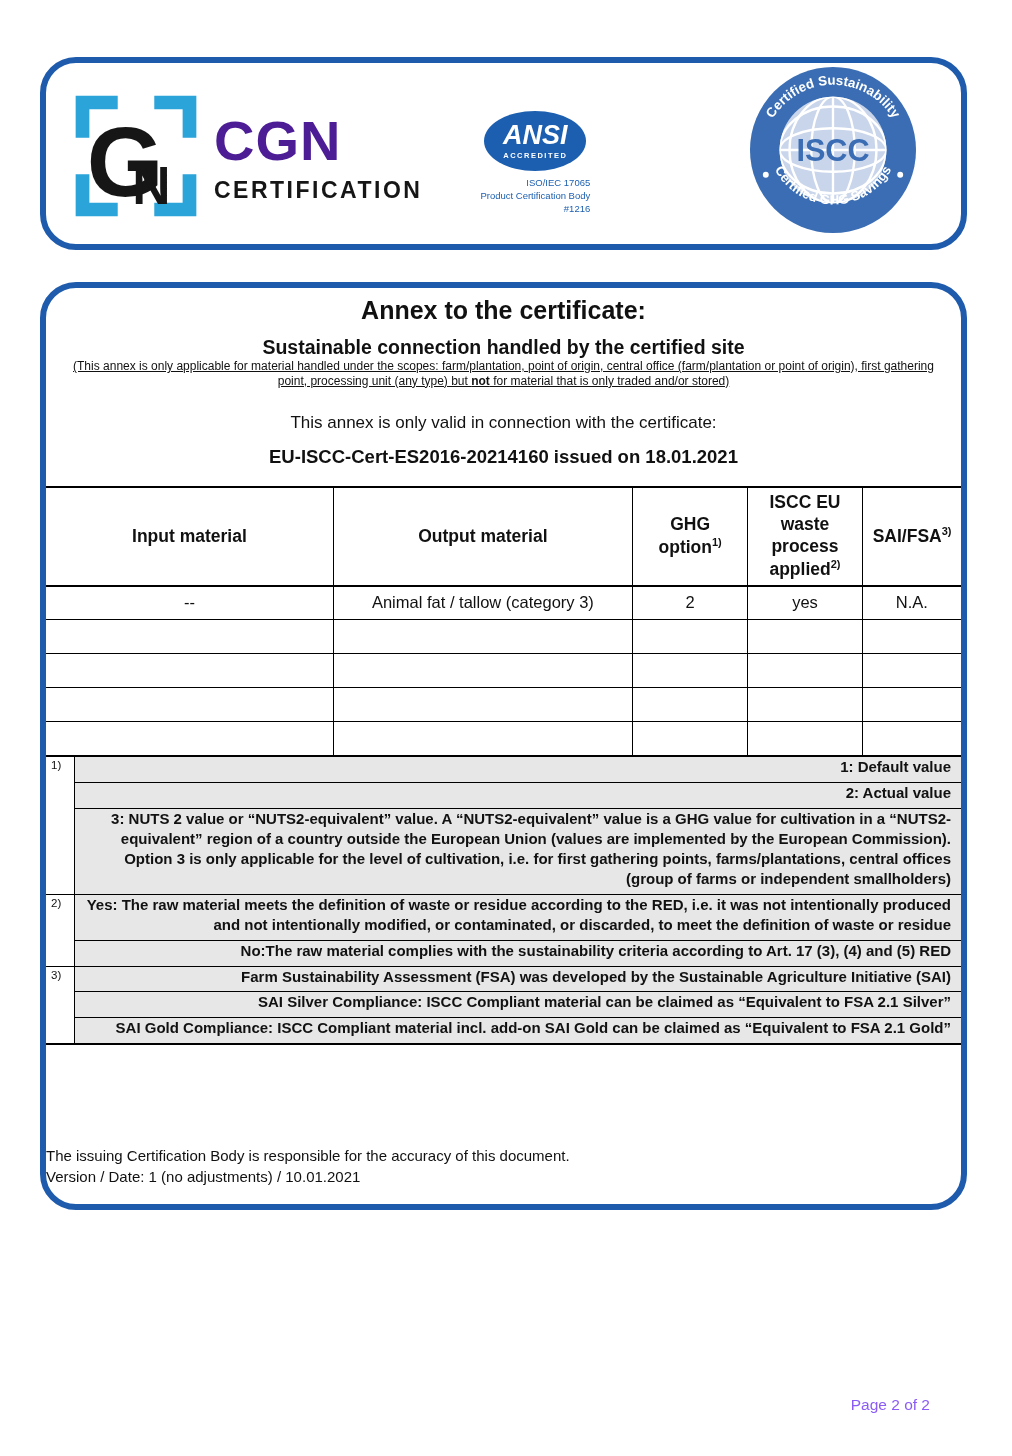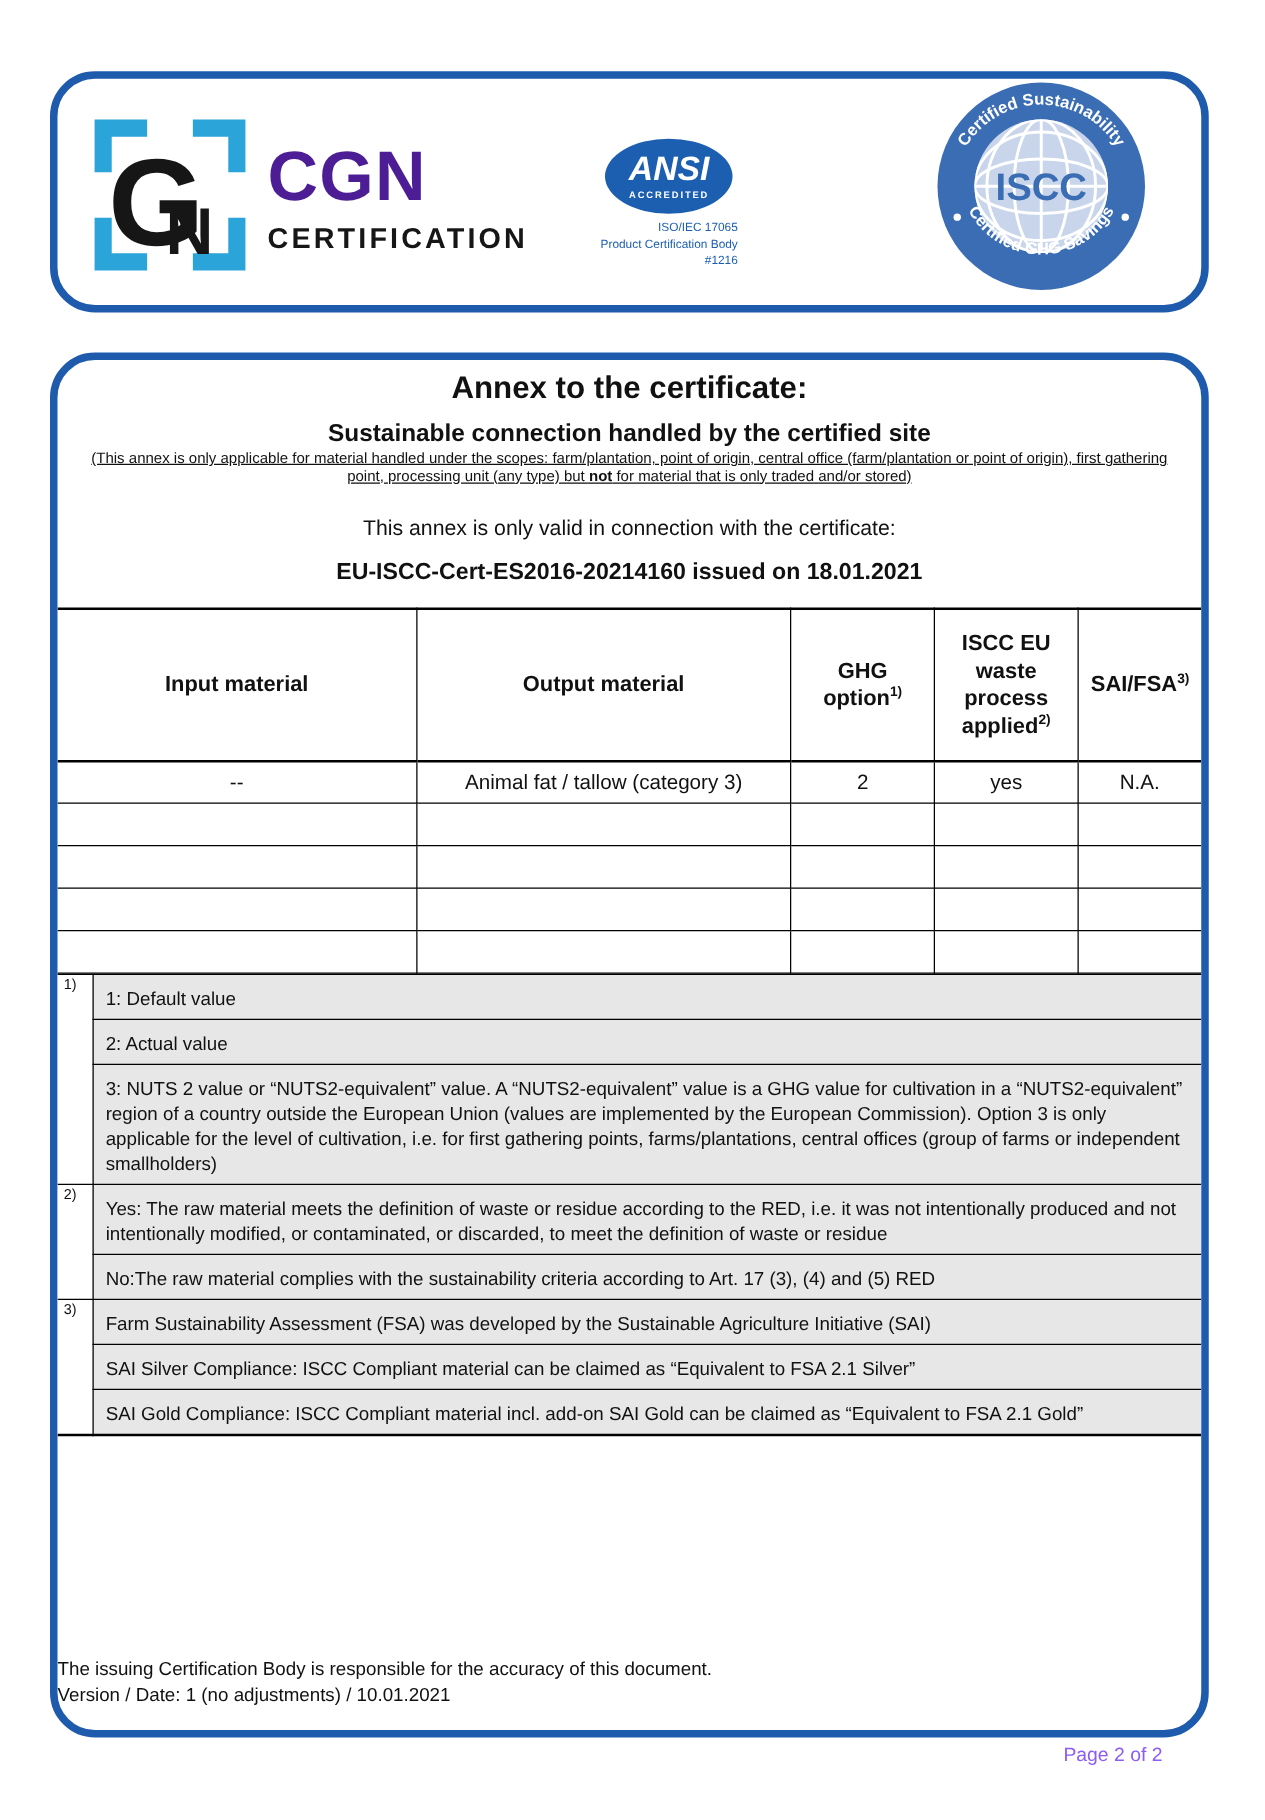--- a/index.html
+++ b/index.html
@@ -3,21 +3,21 @@
 <meta charset="utf-8">
 <style>
   * { margin:0; padding:0; box-sizing:border-box; }
   html,body { background:#ffffff; }
   body { font-family:"Liberation Sans", sans-serif; color:#111; }
   .page { position:relative; width:1012px; height:1456px; background:#fff; overflow:hidden; }
 
   
   .blue-box { position:absolute; left:40px; width:927px; border:6px solid #1e5bad; border-radius:36px; background:#fff; }
   .header-box { top:57px; height:193px; display:flex; align-items:center; padding:0 26px; }
-  .main-box { top:282px; height:1108px; overflow:hidden; }
+  .main-box { top:282px; height:928px; overflow:hidden; }
 
   
   .cgn-wrap { display:flex; align-items:center; position:relative; top:2px; }
   .cgn-text { margin-left:14px; padding-top:6px; }
   .cgn-name { font-size:56px; font-weight:bold; letter-spacing:1px; color:#4c1d95; line-height:1; }
   .cgn-cert { font-size:23px; font-weight:bold; letter-spacing:2.5px; color:#161616; margin-top:8px; }
   .ansi { margin-left:58px; text-align:right; position:relative; top:10px; }
   .ansi-ellipse { width:102px; height:60px; border-radius:50%; background:#1c5fb0; color:#fff;
                   display:flex; flex-direction:column; align-items:center; justify-content:center; margin:0 auto; }
   .ansi-name { font-size:27px; font-weight:bold; font-style:italic; line-height:1; }
@@ -31,31 +31,31 @@
   .subtitle { margin-top:11px; font-size:19.5px; font-weight:bold; }
   .scope { margin:0 auto 0; width:884px; font-size:12px; line-height:1.22;text-decoration:underline; }
   .validity { margin-top:25px; font-size:17px; }
   .certline { margin-top:13px; font-size:18.5px; font-weight:bold; }
 
   
   table.materials { width:100%; border-collapse:collapse; table-layout:fixed; margin-top:18px; border-top:2px solid #000; }
   .materials th, .materials td { border:1.6px solid #000; text-align:center; vertical-align:middle; }
   .materials tr > *:first-child { border-left:none; }
   .materials tr > *:last-child { border-right:none; }
-  .materials th { height:88px; font-size:17.5px; font-weight:bold; padding:16px 10px; line-height:1.25; }
+  .materials th { height:88px; font-size:17.5px; font-weight:bold; padding:4px 10px; line-height:1.25; }
   .materials thead th { border-bottom:2.6px solid #000; }
   .materials td { height:34px; font-size:16.5px; padding:0 6px; }
   .materials sup, .fn-sup { font-size:11px; vertical-align:super; font-weight:bold; }
 
   
   table.footnotes { width:100%; border-collapse:collapse; border-bottom:2px solid #000; }
   .footnotes td { border:1.6px solid #000; }
   .footnotes td.marker { width:28px; background:#fff; border-left:none; vertical-align:top; text-align:left; padding:2px 0 0 5px; }
   .footnotes td.marker .fn-sup { font-weight:normal; font-size:11.5px; }
-  .footnotes td.fn-text { background:#e7e7e7; border-right:none; font-size:15px; line-height:1.33; padding:10px 10px 5px; text-align:left; }
+  .footnotes td.fn-text { background:#e7e7e7; border-right:none; font-size:15px; line-height:1.33; padding:0 10px 5px; text-align:right;font-weight:bold; }
 
   
   .box-footer { position:absolute; left:0; right:0; bottom:16px; text-align:left; font-size:15px; line-height:1.45; }
   .page-number { position:absolute; top:1396px; right:82px; font-size:15.5px; color:#8b5cf6; }
 </style>
 </head>
 <body>
 
 <div class="page">
 

